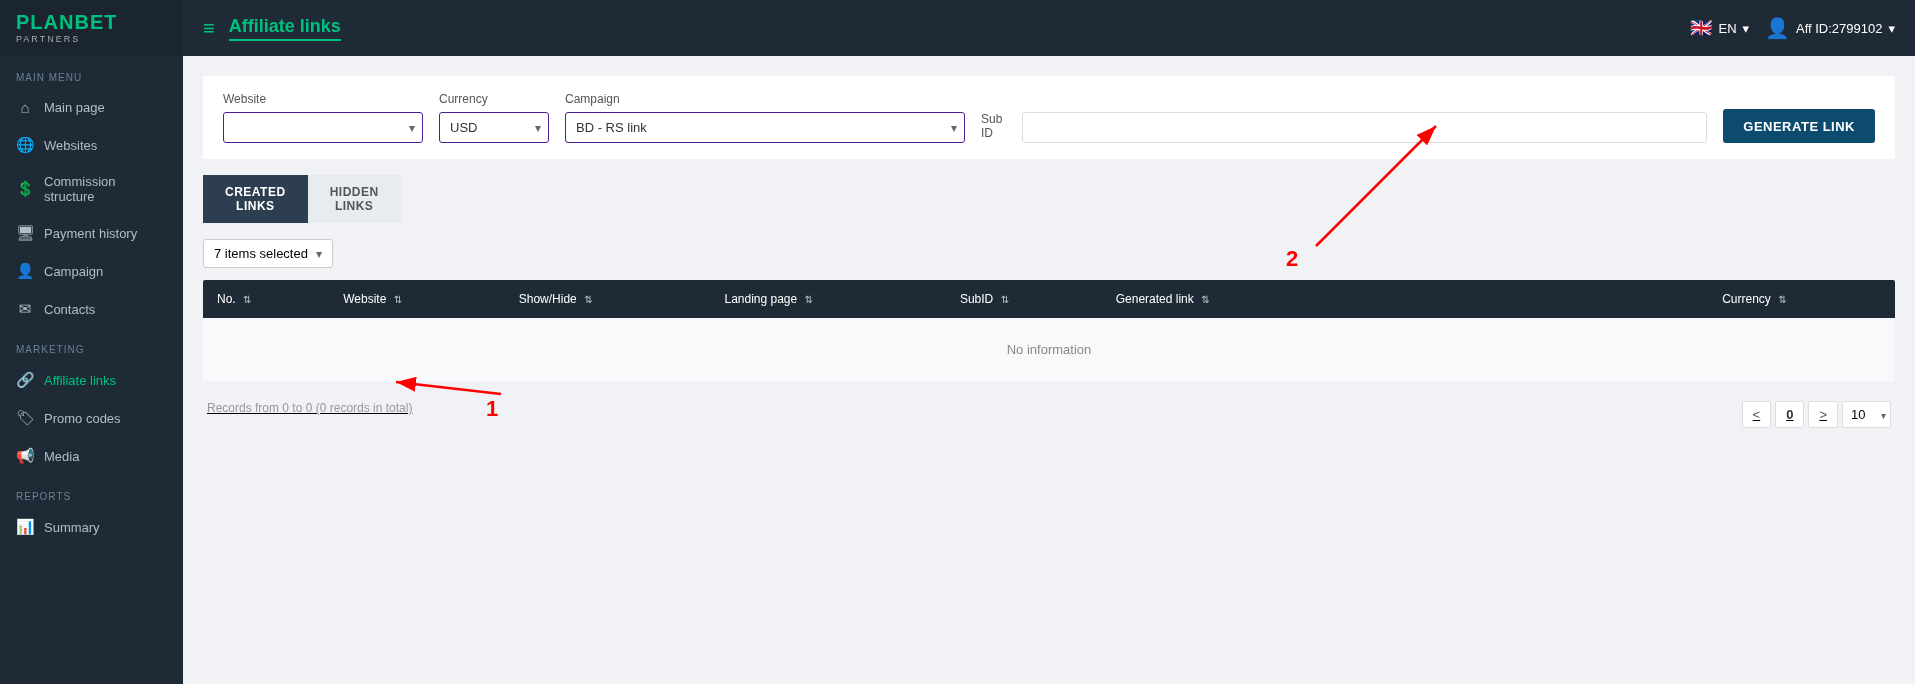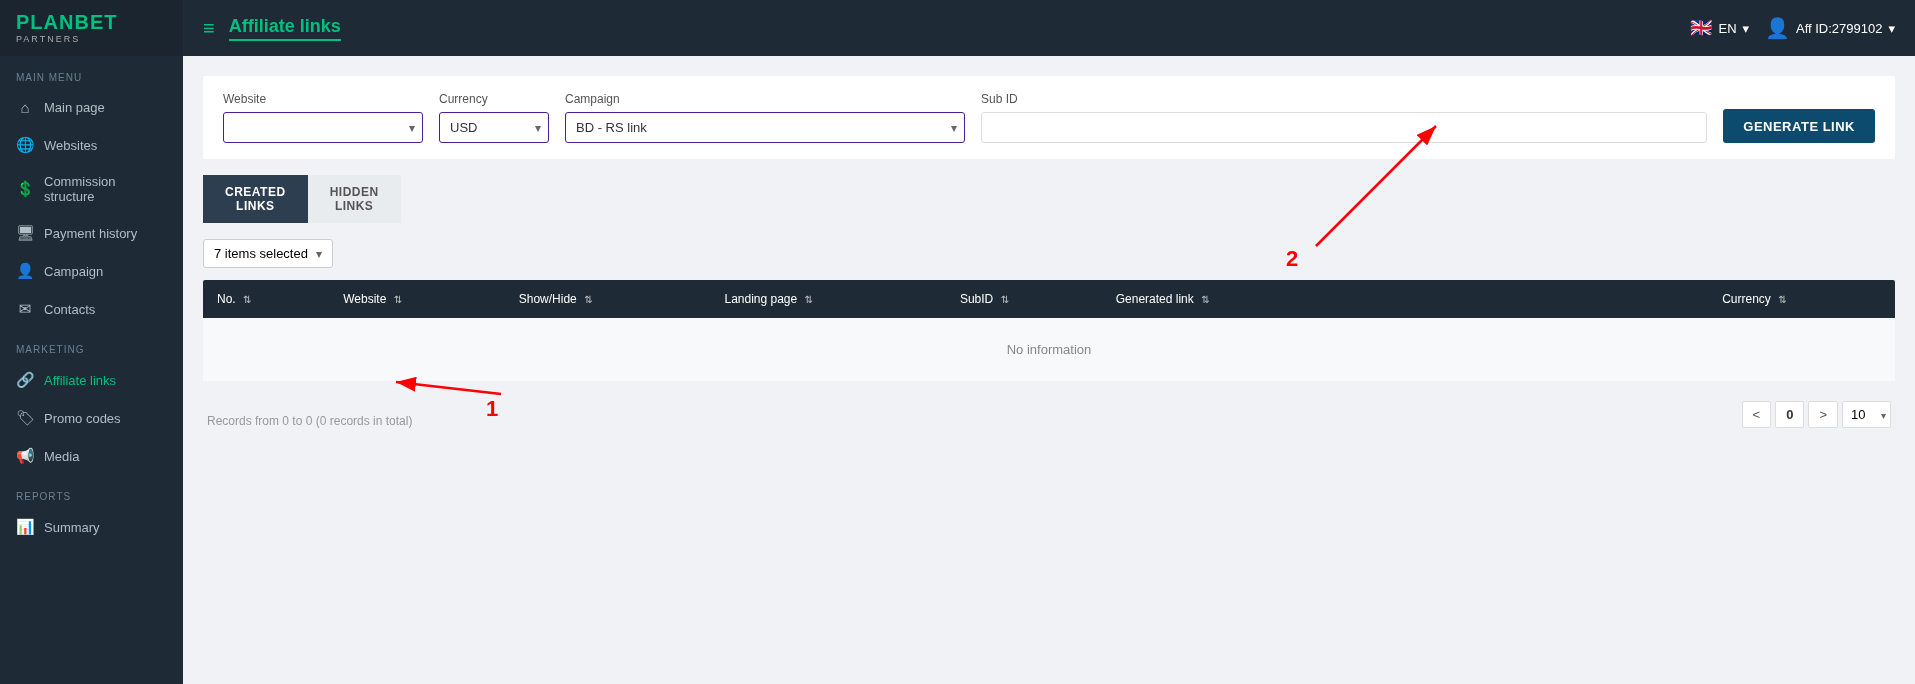--- a/index.html
+++ b/index.html
@@ -164,21 +164,21 @@
       transform: translateY(-50%);
       pointer-events: none;
       color: #666;
       font-size: 12px;
     }
     .select-website { width: 200px; }
     .select-currency { width: 110px; }
     .select-campaign { width: 400px; }
     .sub-id-field {
       display: flex;
-      flex-direction: column;
+      flex-direction: row;
       gap: 6px;
       flex: 1;
     }
     .sub-id-input {
       border: 1px solid #ddd;
       border-radius: 3px;
       padding: 7px 10px;
       font-size: 13px;
       width: 100%;
     }
@@ -273,23 +273,24 @@
       padding: 24px 14px;
       text-align: center;
       color: #888;
       font-size: 13px;
     }
     .no-info { color: #999; font-size: 13px; }
 
     
     .pagination-row {
       display: flex;
-      align-items: flex-end;
+      align-items: flex-start;
       justify-content: space-between;
       padding: 8px 4px;
+      text-decoration: underline;
     }
     .records-text { font-size: 12px; color: #999; }
     .pagination-controls {
       display: flex;
       align-items: center;
       gap: 4px;
     }
     .page-btn {
       border: 1px solid #ddd;
       background: #fff;

